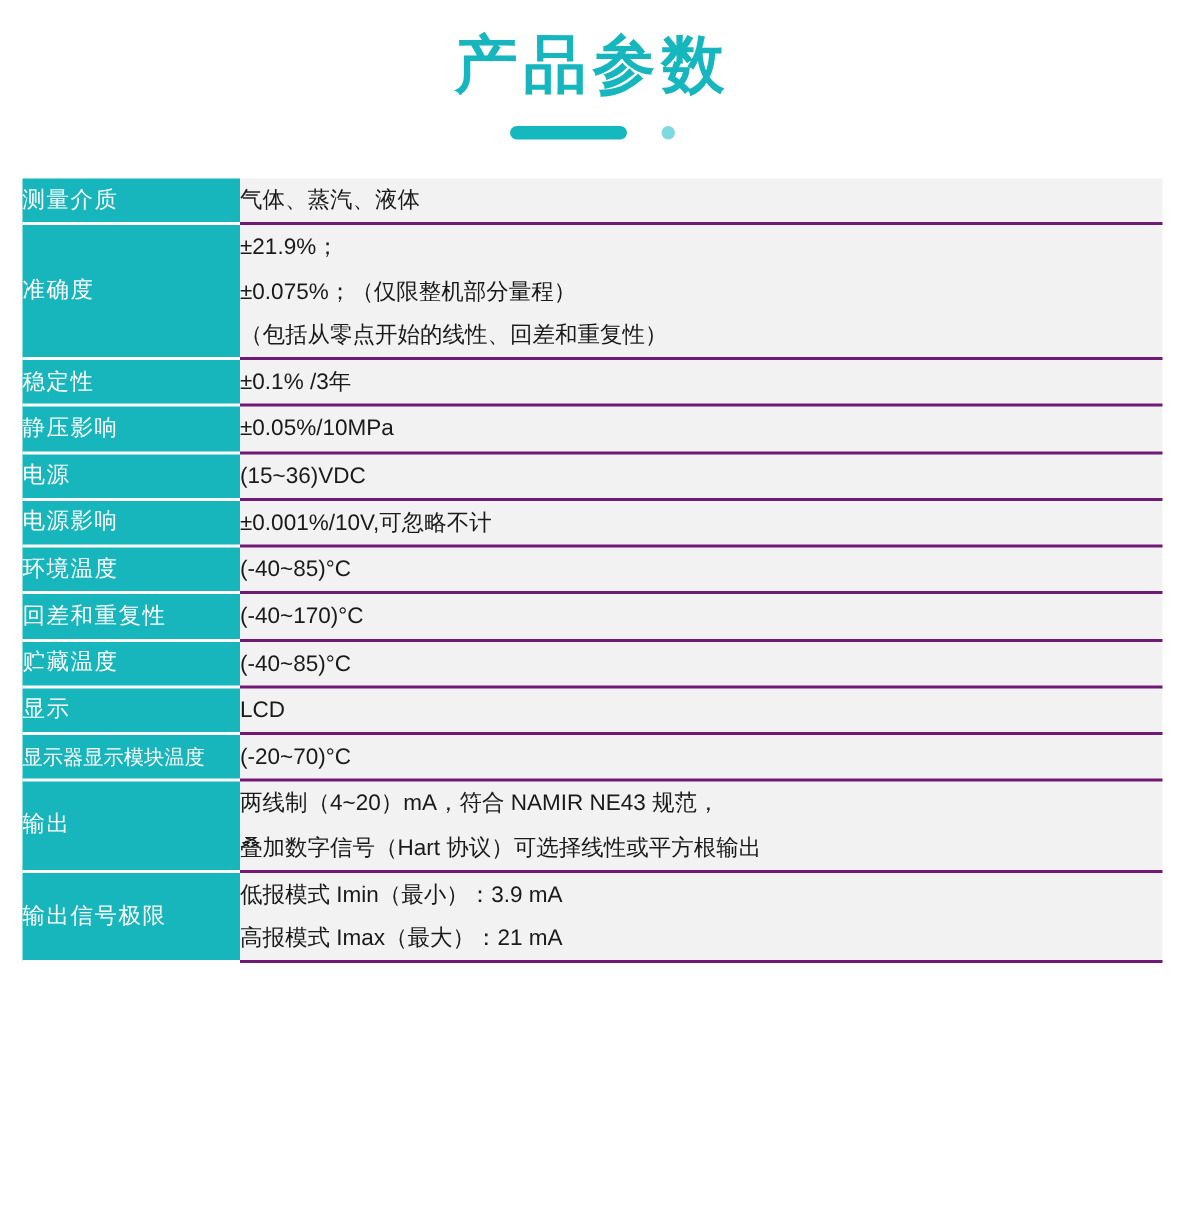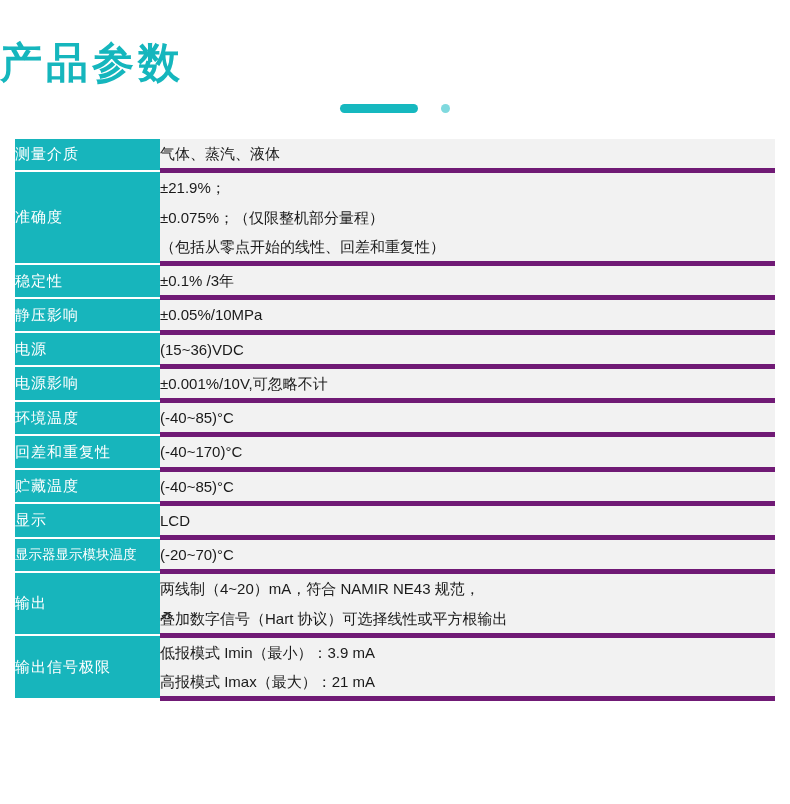--- a/index.html
+++ b/index.html
@@ -14,22 +14,22 @@
     -webkit-font-smoothing: antialiased;
   }
   .page {
     width: 790px;
     height: 804px;
     position: relative;
     overflow: hidden;
     background: #ffffff;
   }
   .title-area {
-    text-align: left;
-    padding-top: 40px;
+    text-align: center;
+    padding-top: 20px;
   }
   .page-title {
     font-size: 42px;
     font-weight: bold;
     color: #15b6bd;
     letter-spacing: 4px;
     line-height: 1.1;
     margin: 0;
   }
   .title-underline {
@@ -84,21 +84,21 @@
   .label-cell.tight {
     font-size: 13.5px;
     letter-spacing: 0;
   }
   .value-cell {
     background: #f2f2f2;
     color: #1a1a1a;
     font-size: 15px;
     text-align: left;
     padding: 9px 14px;
-    border-bottom: 5px solid #701a75;
+    border-bottom: 2px solid #701a75;
     line-height: 1.95;
   }
   .value-cell .line {
     display: block;
     white-space: nowrap;
   }
 </style>
 </head>
 <body>
 

